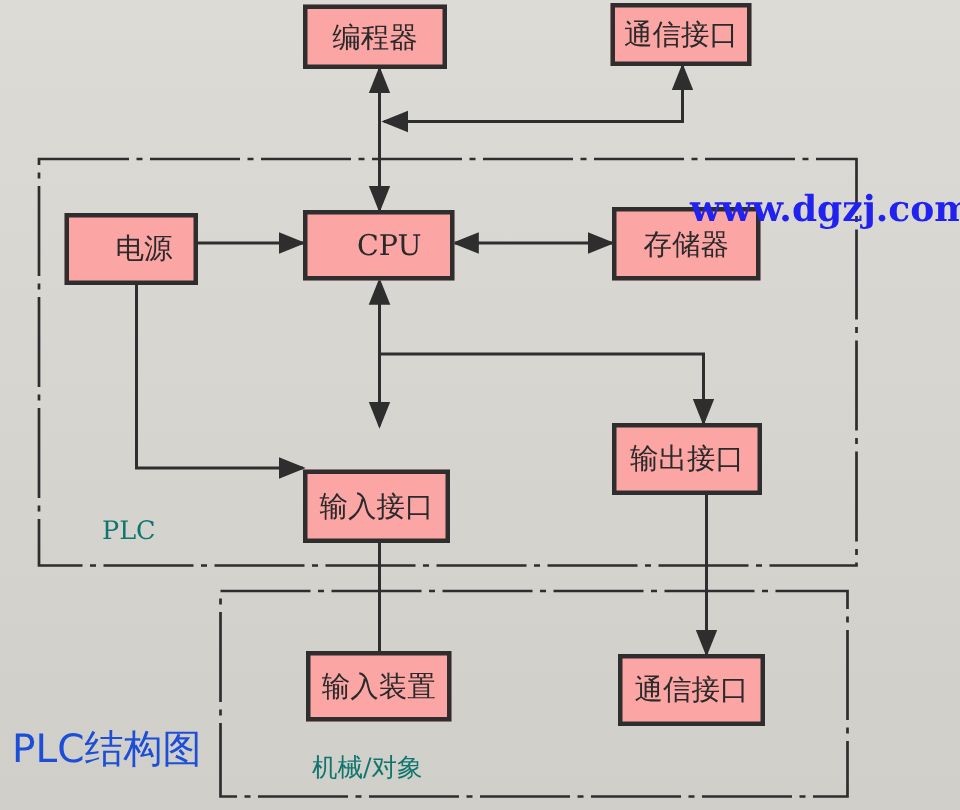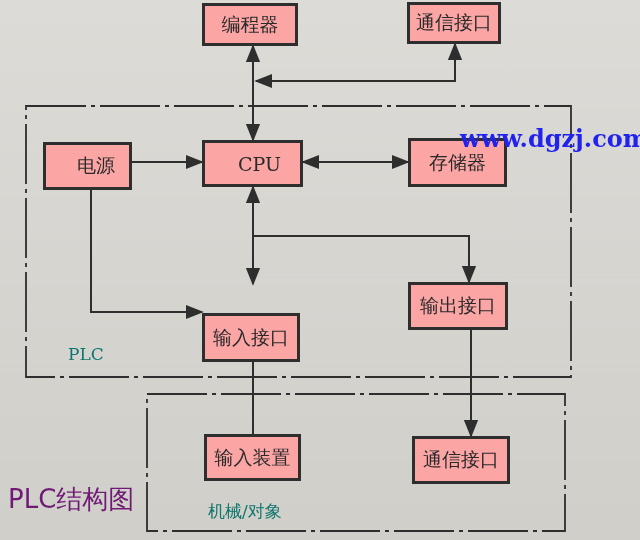--- a/index.html
+++ b/index.html
@@ -30,21 +30,21 @@
     position: absolute; color: #0f766e; font-size: 17px;
     font-family: "DejaVu Serif", serif;
   }
   .watermark {
     position: absolute; left: 460px; top: 124px;
     color: #2222ee; font-weight: bold; font-size: 24px;
     font-family: "DejaVu Serif", serif; letter-spacing: 0px;
   }
   .caption {
     position: absolute; left: 8px; top: 482px;
-    color: #701a75; font-size: 26px;
+    color: #1d4ed8; font-size: 26px;
     font-family: "DejaVu Sans", sans-serif;
   }
 </style>
 </head>
 <body>
 
 <div class="paper"></div>
 
 <svg class="wires" width="640" height="540">
   <defs>

